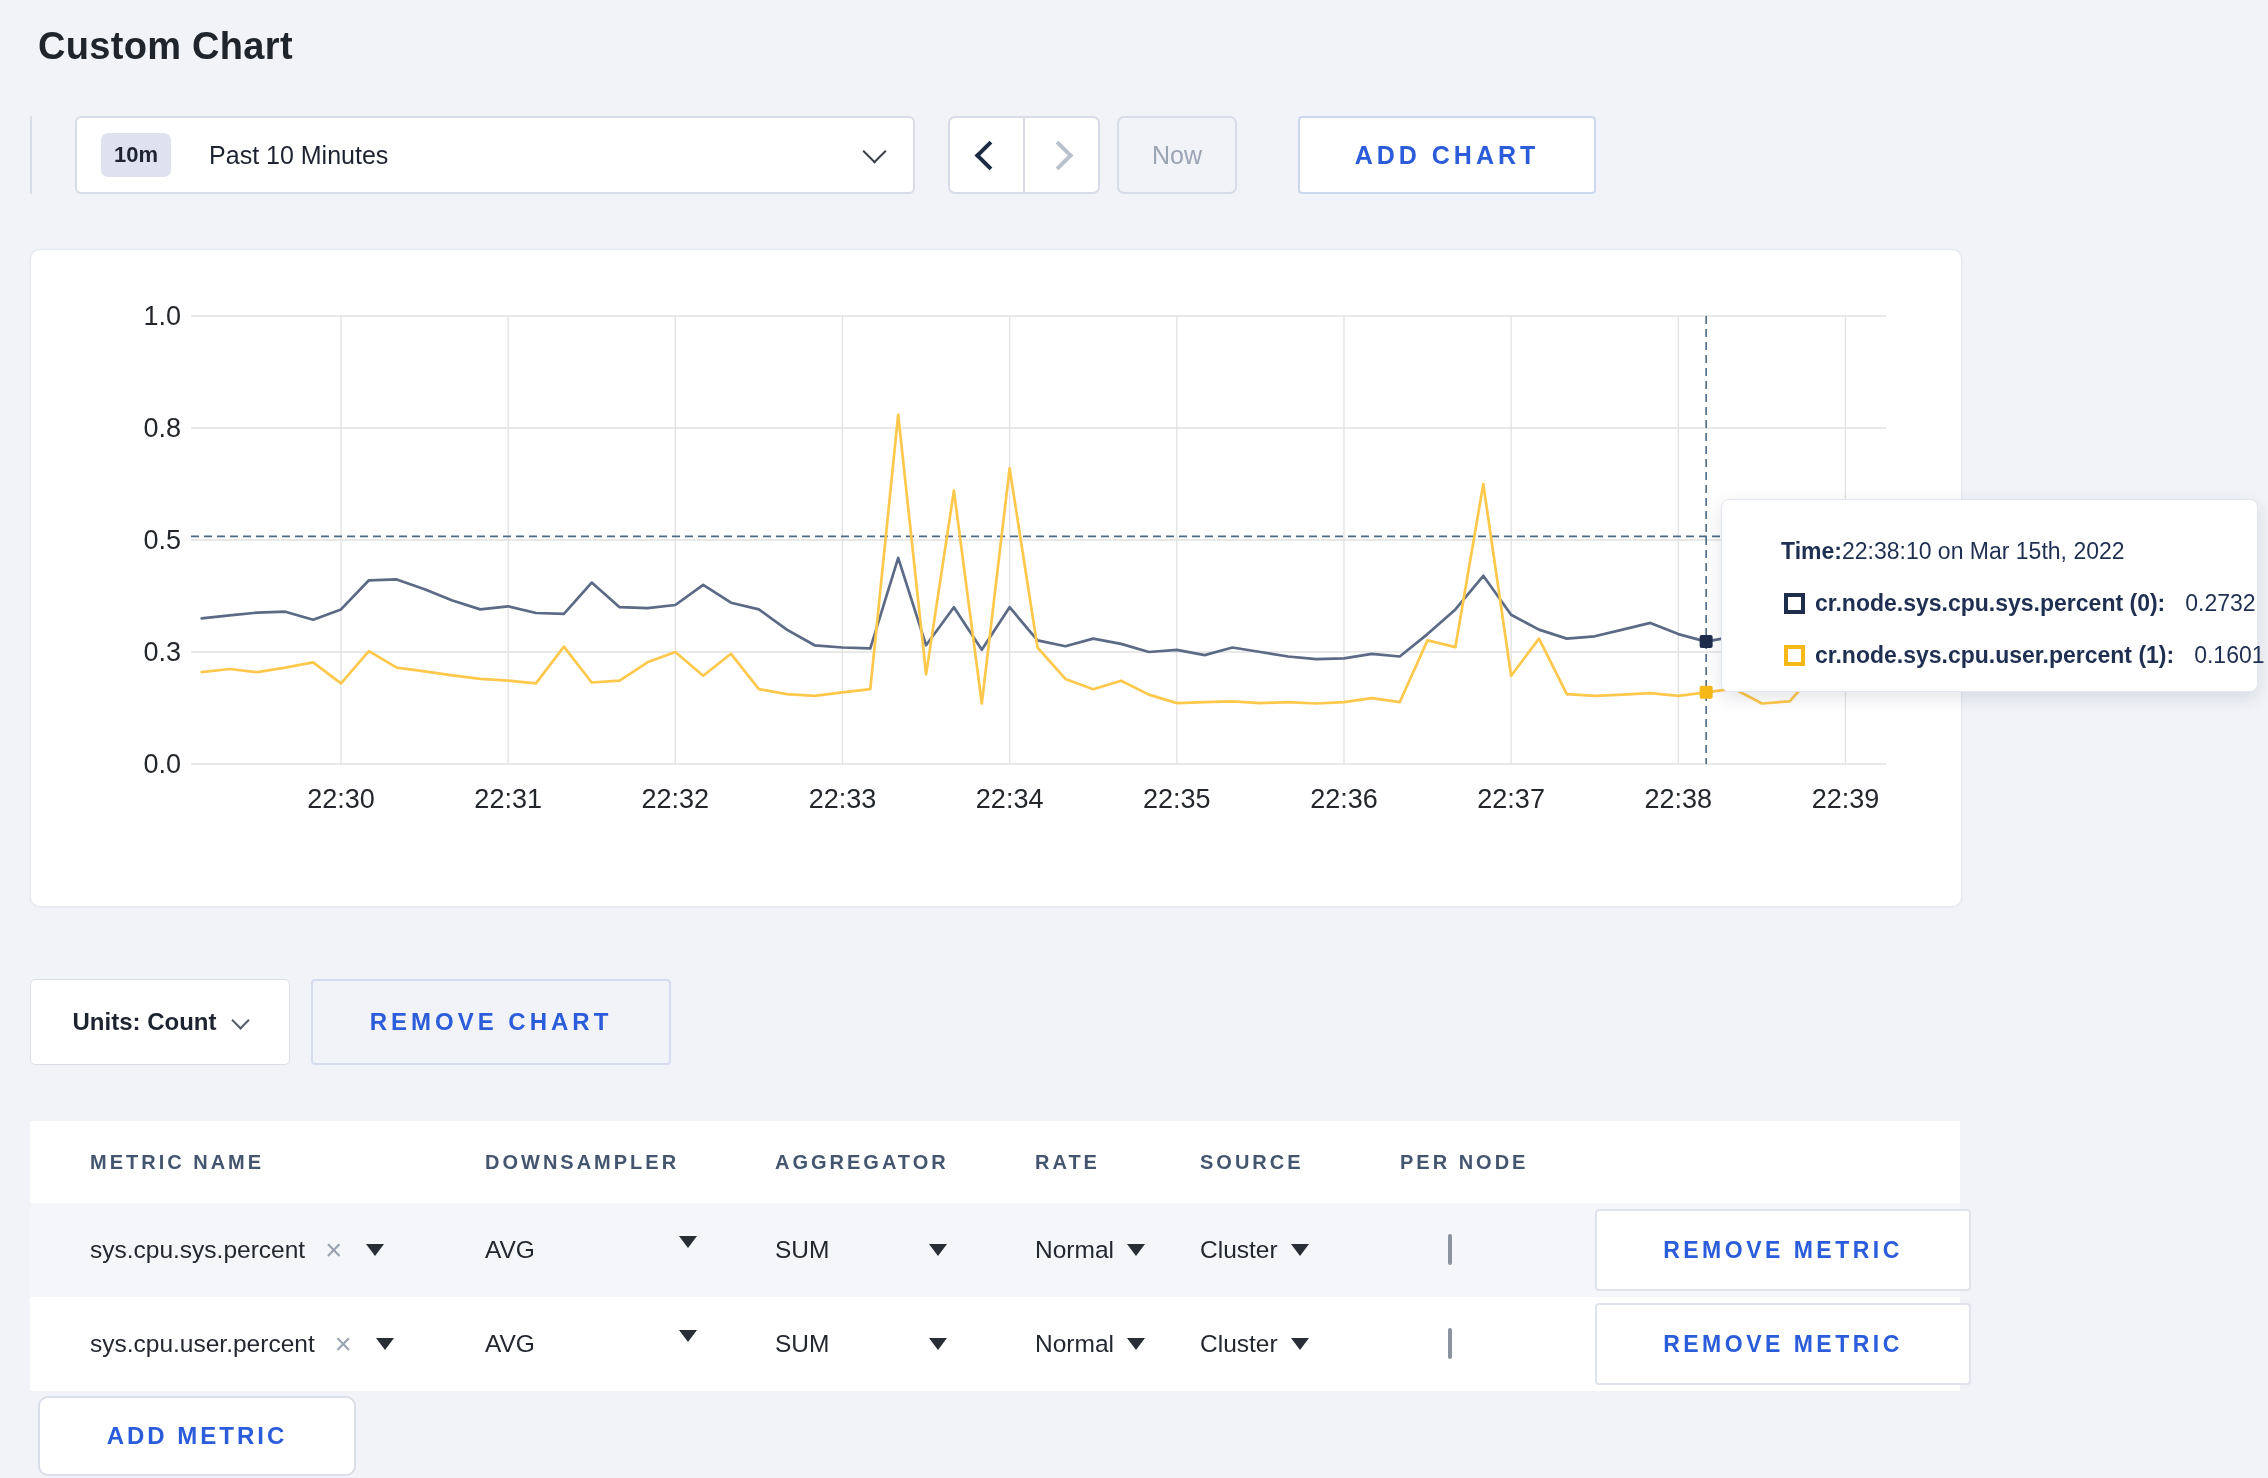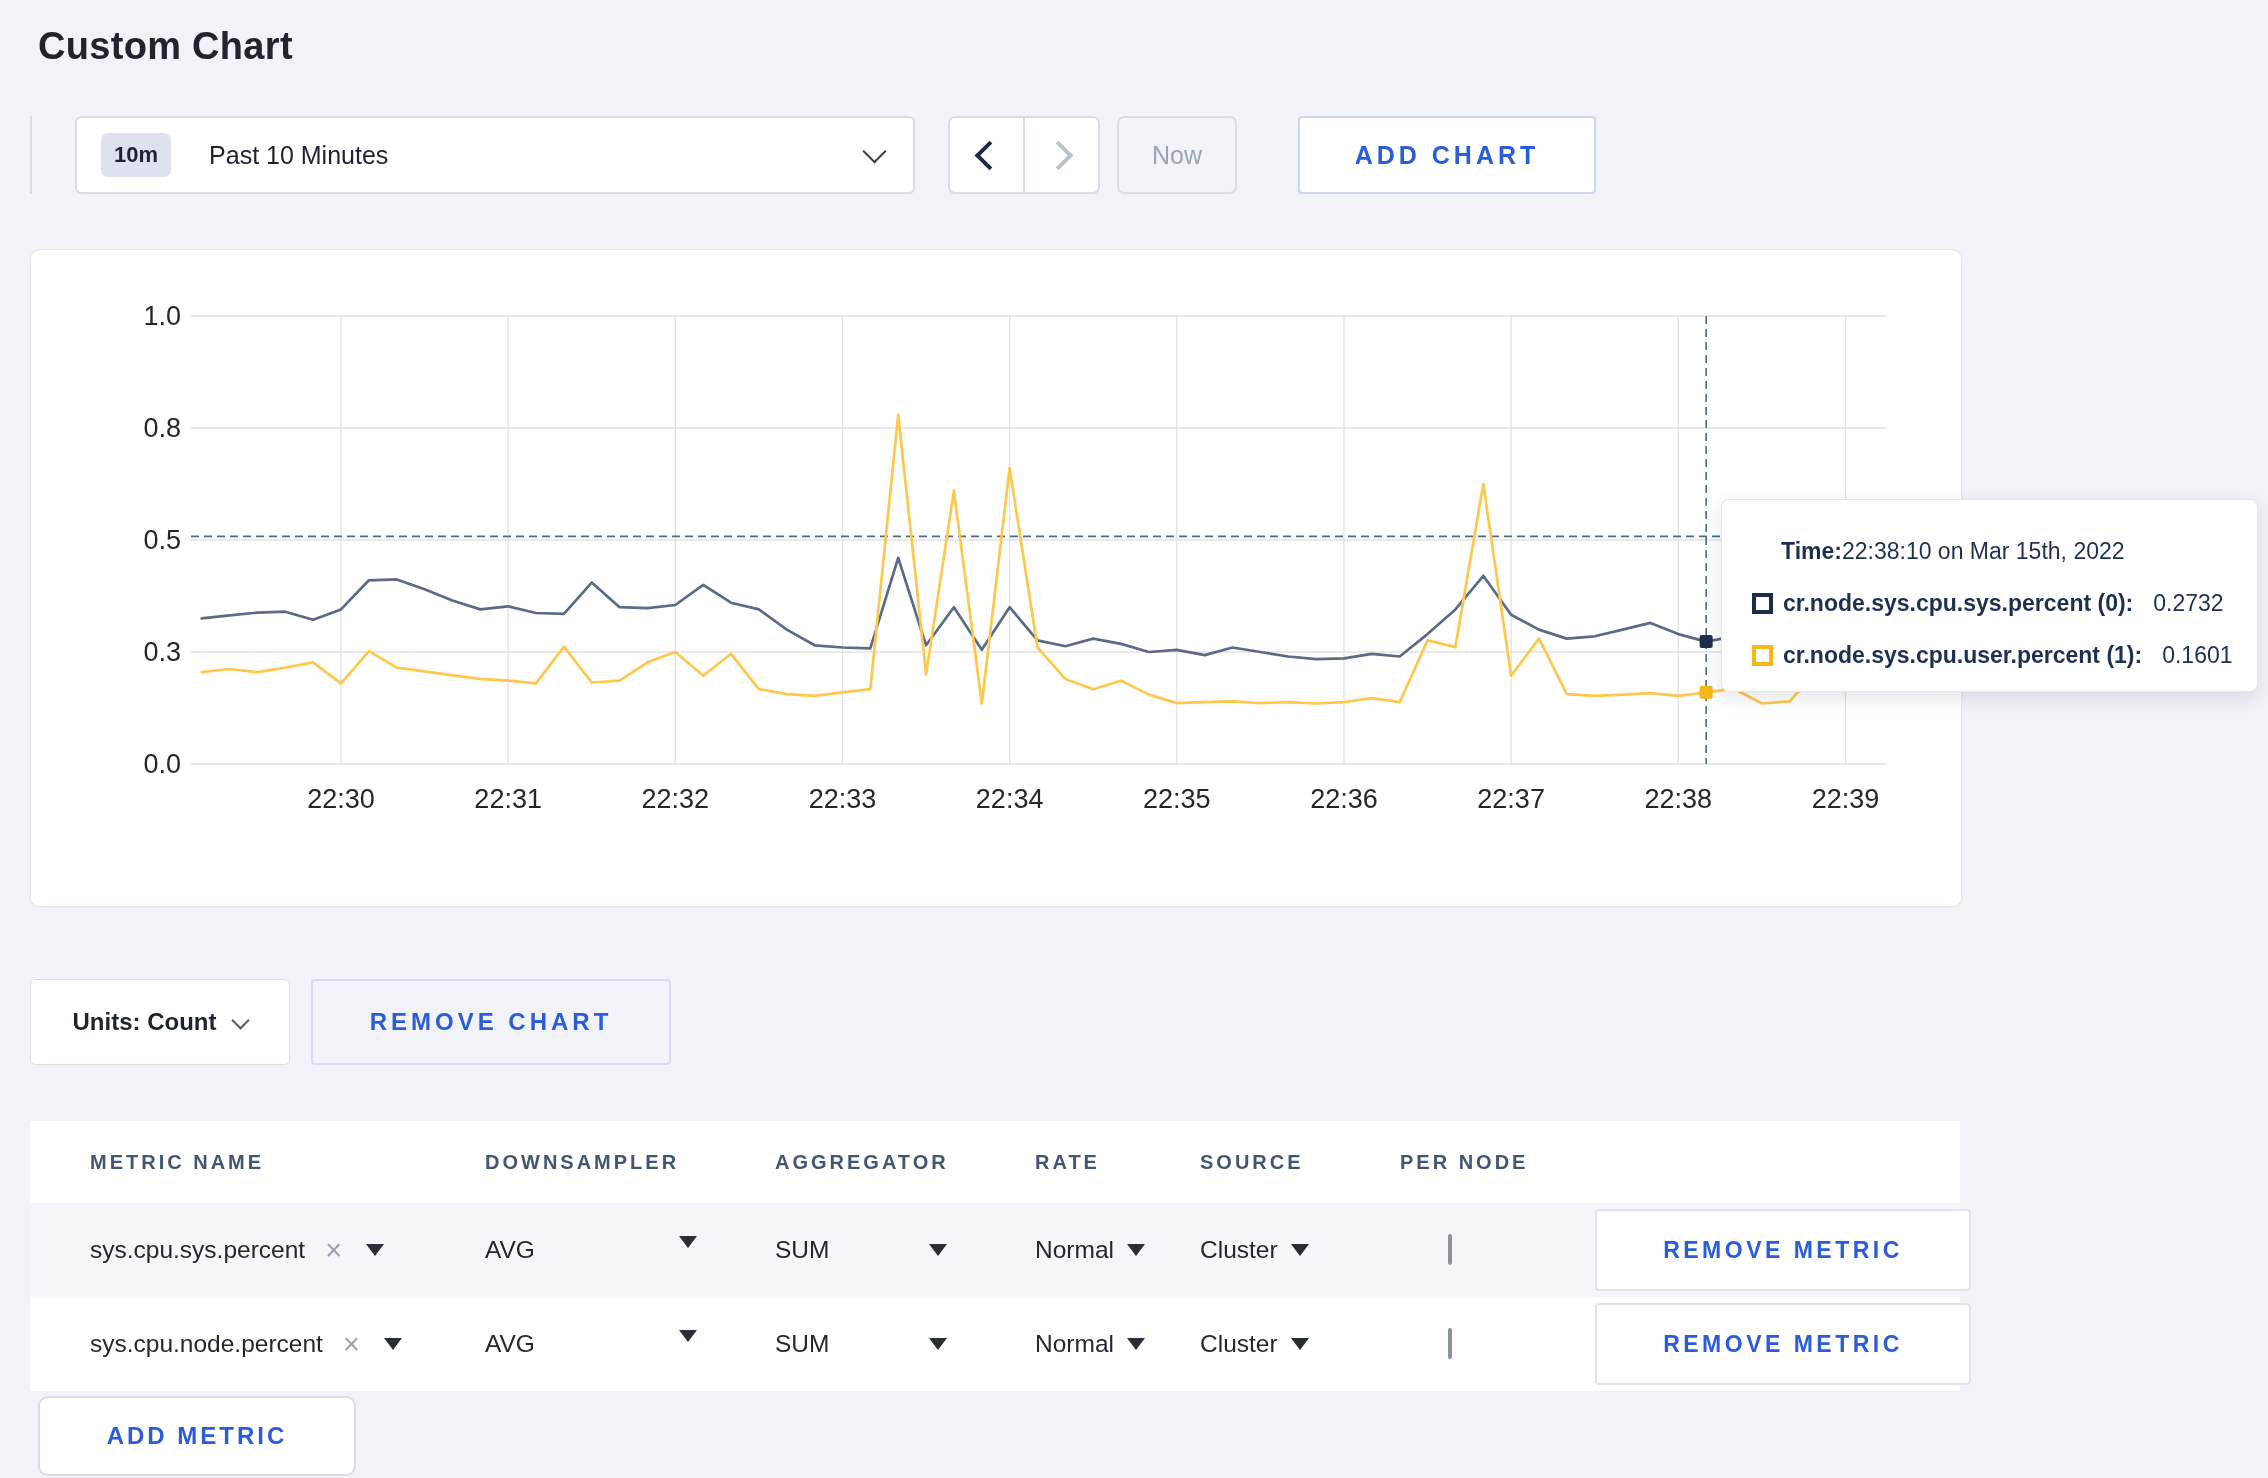--- a/index.html
+++ b/index.html
@@ -62,21 +62,21 @@
   
   .chart-tooltip{
     position:absolute;left:1721px;top:499px;width:537px;height:193px;box-sizing:border-box;
     background:#fff;border:1px solid #e2e6ee;border-radius:8px;
     box-shadow:0 6px 18px rgba(30,40,70,.12);
     padding:38px 28px 30px 30px;display:flex;flex-direction:column;gap:25px;
     font-size:23px;color:#1e2f52;z-index:5;
   }
   .tt-time{margin-left:29px;display:flex;align-items:baseline;}
   .tt-time .tt-label{font-weight:700;}
-  .tt-row{display:flex;align-items:center;}
+  .tt-row{display:flex;align-items:center;margin-left:32px;}
   .tt-swatch{width:21px;height:21px;box-sizing:border-box;border:4px solid #1f2d4d;background:#fff;margin-right:10px;flex:none;}
   .tt-series{font-weight:700;margin-right:20px;white-space:nowrap;}
   .tt-val{white-space:nowrap;}
 
   
   .units-row{position:absolute;left:30px;top:979px;display:flex;gap:21px;height:86px;}
   .units-box{
     width:260px;box-sizing:border-box;background:#fff;border:1px solid #d9dee9;border-radius:5px;
     display:flex;align-items:center;justify-content:center;gap:18px;
     font-size:24px;font-weight:700;color:#1d2330;
@@ -240,21 +240,21 @@
       <span class="tri"></span>
     </div>
     <div class="cell-node">
       <span class="checkbox"></span>
     </div>
     <button class="remove-metric-btn">REMOVE METRIC</button>
   </div>
 
   <div class="mt-grid mt-row even">
     <div class="cell-metric">
-      <span>sys.cpu.node.percent</span>
+      <span>sys.cpu.user.percent</span>
       <span class="x-icon">×</span>
       <span class="tri"></span>
     </div>
     <div class="cell-ds">
       <span>AVG</span>
       <span class="tri"></span>
     </div>
     <div class="cell-agg">
       <span>SUM</span>
       <span class="tri"></span>

